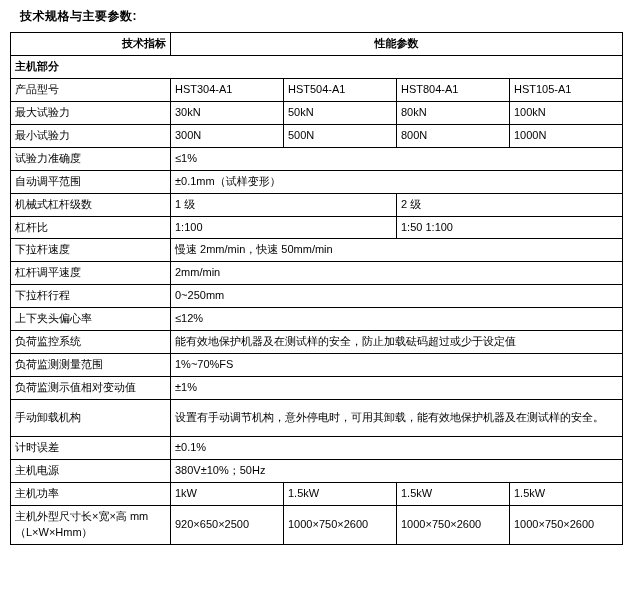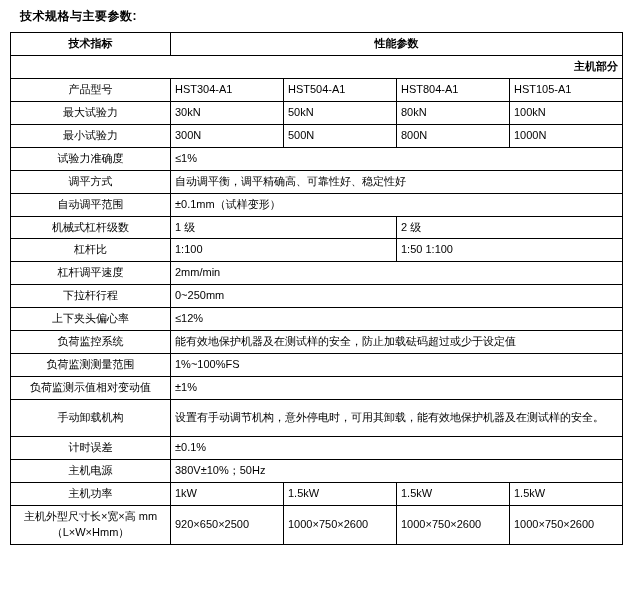--- a/index.html
+++ b/index.html
@@ -34,41 +34,41 @@
     table-layout: fixed;
   }
   table.spec td {
     border: 1px solid #000000;
     font-size: 11px;
     padding: 3px 4px;
     vertical-align: middle;
     line-height: 1.45;
   }
   .lbl {
+    text-align: left;
+    padding-left: 6px;
+  }
+  .ctr {
+    text-align: left;
+  }
+  .head-cell {
+    font-weight: bold;
+    font-size: 12px;
+    text-align: right;
+    padding-left: 6px;
+  }
+  .head-span {
+    font-weight: bold;
+    font-size: 12px;
     text-align: center;
-    padding-left: 6px;
-  }
-  .ctr {
-    text-align: left;
-  }
-  .head-cell {
-    font-weight: bold;
-    font-size: 12px;
-    text-align: center;
-    padding-left: 6px;
-  }
-  .head-span {
-    font-weight: bold;
-    font-size: 12px;
-    text-align: center;
   }
   .section-cell {
     font-weight: bold;
     font-size: 12px;
-    text-align: right;
+    text-align: left;
     padding-left: 6px;
   }
   .tall {
     height: 30px;
   }
   .wrap-cell {
     text-align: left;
     padding: 4px 8px;
     line-height: 1.7;
   }
@@ -119,56 +119,56 @@
           <td class="ctr">300N</td>
           <td class="ctr">500N</td>
           <td class="ctr">800N</td>
           <td class="ctr">1000N</td>
         </tr>
         <tr>
           <td class="lbl">试验力准确度</td>
           <td class="ctr" colspan="4">≤1%</td>
         </tr>
         <tr>
-          <td class="lbl">调平方式</td>
-          <td class="ctr" colspan="4">自动调平衡，调平精确高、可靠性好、稳定性好</td>
-        </tr>
-        <tr>
           <td class="lbl">自动调平范围</td>
           <td class="ctr" colspan="4">±0.1mm（试样变形）</td>
         </tr>
         <tr>
           <td class="lbl">机械式杠杆级数</td>
           <td class="ctr" colspan="2">1 级</td>
           <td class="ctr" colspan="2">2 级</td>
         </tr>
         <tr>
           <td class="lbl">杠杆比</td>
           <td class="ctr" colspan="2">1:100</td>
           <td class="ctr" colspan="2">1:50   1:100</td>
         </tr>
         <tr>
+          <td class="lbl">下拉杆速度</td>
+          <td class="ctr" colspan="4">慢速 2mm/min，快速 50mm/min</td>
+        </tr>
+        <tr>
           <td class="lbl">杠杆调平速度</td>
           <td class="ctr" colspan="4">2mm/min</td>
         </tr>
         <tr>
           <td class="lbl">下拉杆行程</td>
           <td class="ctr" colspan="4">0~250mm</td>
         </tr>
         <tr>
           <td class="lbl">上下夹头偏心率</td>
           <td class="ctr" colspan="4">≤12%</td>
         </tr>
         <tr>
           <td class="lbl">负荷监控系统</td>
           <td class="ctr" colspan="4">能有效地保护机器及在测试样的安全，防止加载砝码超过或少于设定值</td>
         </tr>
         <tr>
           <td class="lbl">负荷监测测量范围</td>
-          <td class="ctr" colspan="4">1%~100%FS</td>
+          <td class="ctr" colspan="4">1%~70%FS</td>
         </tr>
         <tr>
           <td class="lbl">负荷监测示值相对变动值</td>
           <td class="ctr" colspan="4">±1%</td>
         </tr>
         <tr class="tall">
           <td class="lbl">手动卸载机构</td>
           <td class="wrap-cell tall" colspan="4">设置有手动调节机构，意外停电时，可用其卸载，能有效地保护机器及在测试样的安全。</td>
         </tr>
         <tr>

